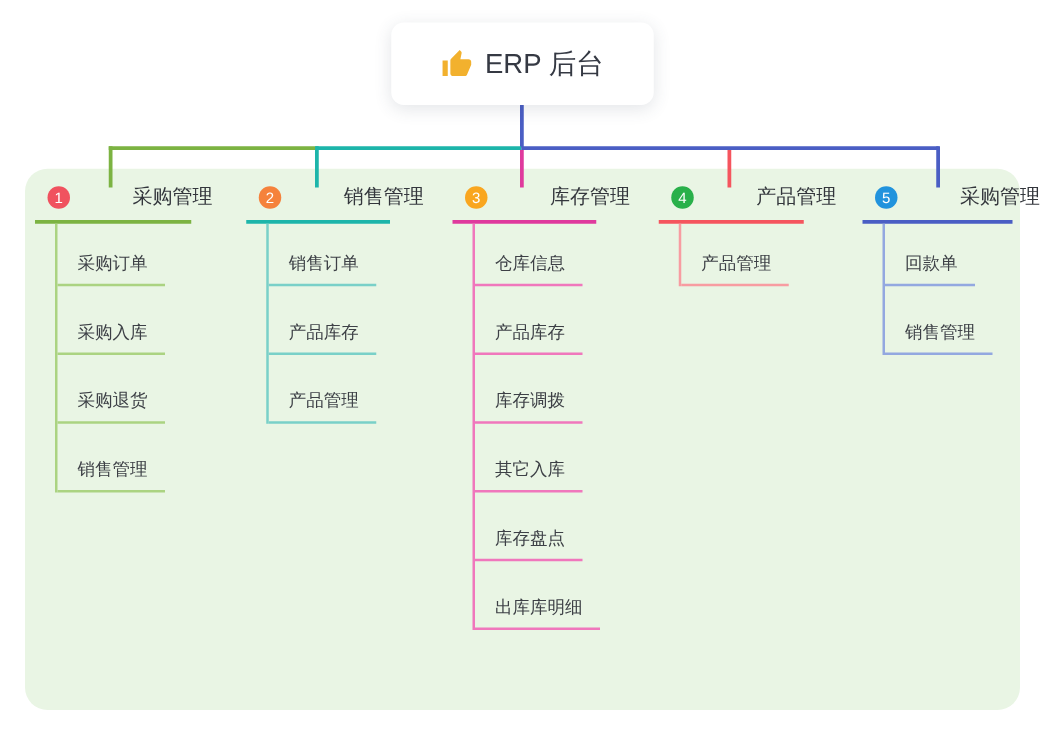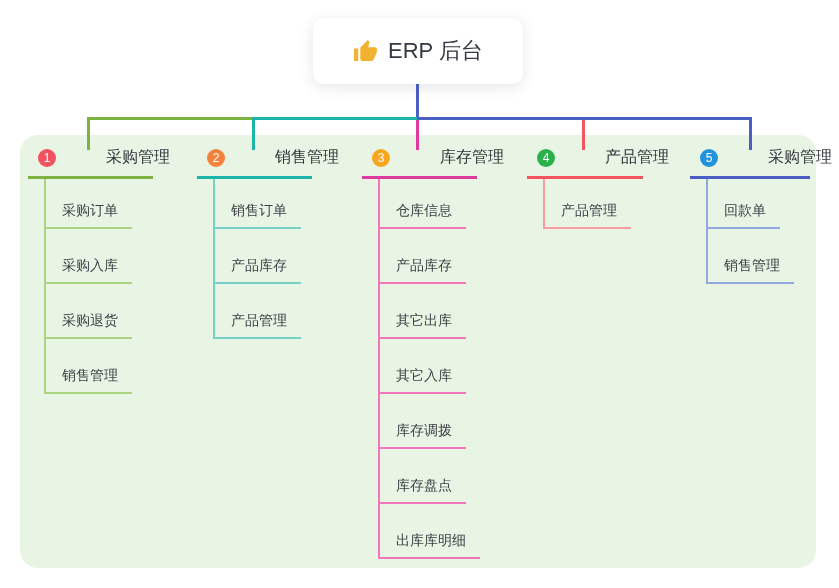--- a/index.html
+++ b/index.html
@@ -97,23 +97,22 @@
   </div>
 
   <div class="branch" style="left: 362px; --line: #df3a9d; --child: #f077bc; --badge: #f9a61f;">
     <div class="branch-header" style="width:115px;">
       <span class="num-badge">3</span>
       <span class="branch-label">库存管理</span>
     </div>
     <div class="children">
       <div class="child">仓库信息</div>
       <div class="child">产品库存</div>
-      <div class="child">其它出库</div>
+      <div class="child">库存调拨</div>
       <div class="child">其它入库</div>
-      <div class="child">库存调拨</div>
       <div class="child">库存盘点</div>
       <div class="child">出库库明细</div>
     </div>
   </div>
 
   <div class="branch" style="left: 527px; --line: #f5555e; --child: #f89ca1; --badge: #29b04a;">
     <div class="branch-header" style="width:116px;">
       <span class="num-badge">4</span>
       <span class="branch-label">产品管理</span>
     </div>

